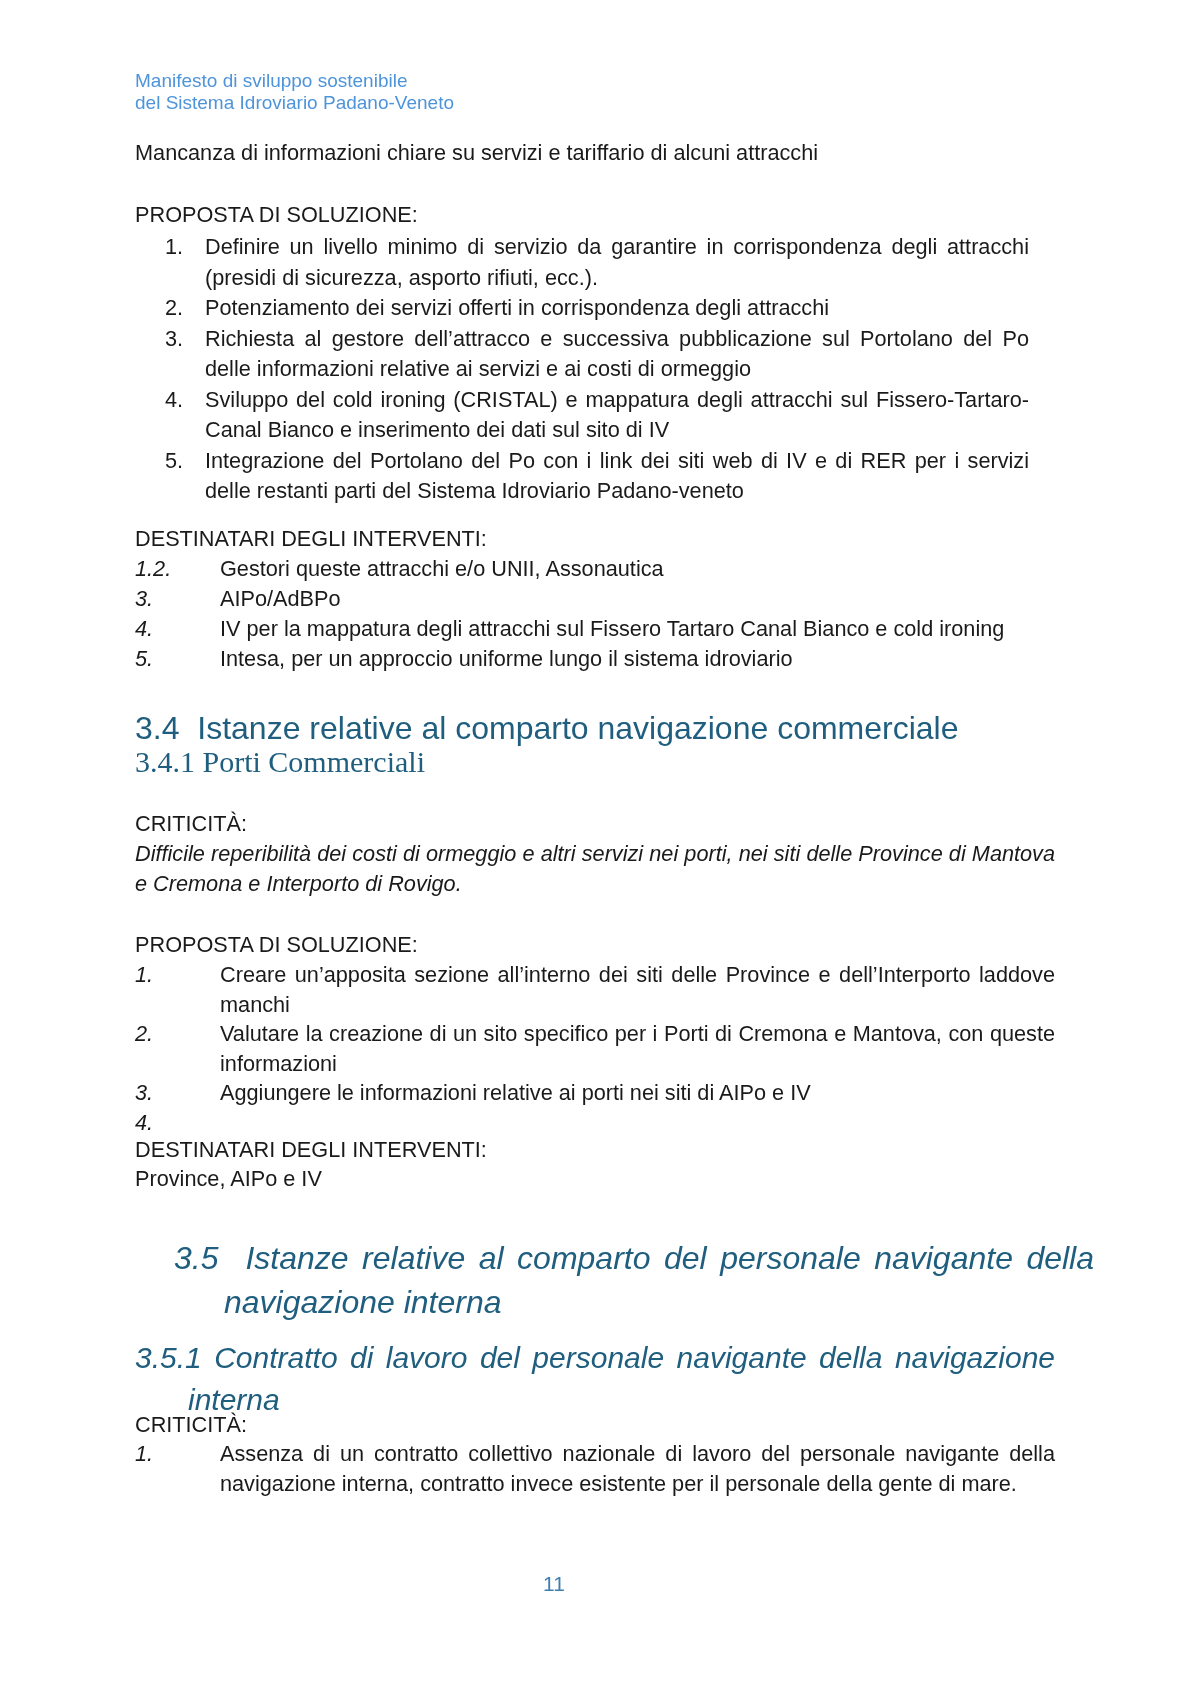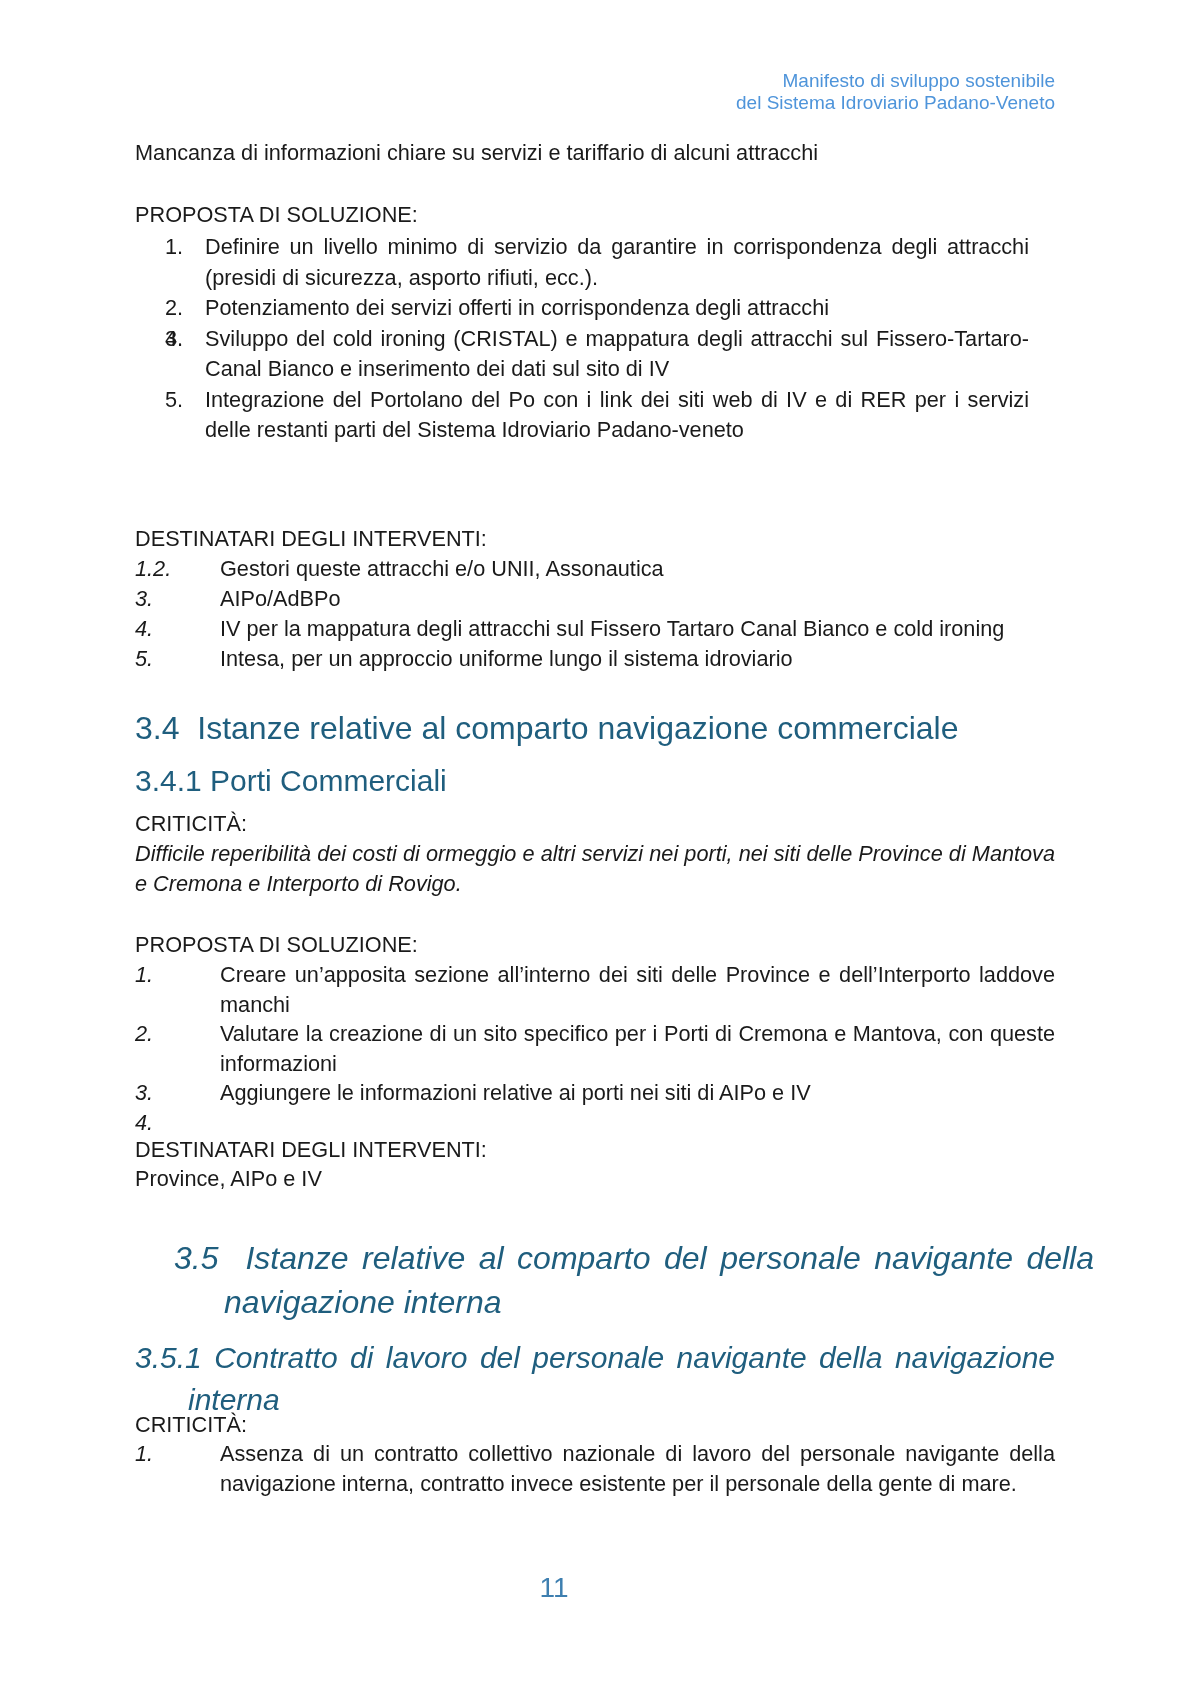--- a/index.html
+++ b/index.html
@@ -12,21 +12,21 @@
     overflow:hidden;
   }
   .abs { position:absolute; left:135px; width:920px; }
   .body-text { font-size:21.7px; line-height:30px; }
   .lh305 { line-height:30.5px; }
   .lh295 { line-height:29.5px; }
   .justify { text-align:justify;font-style:italic; }
 
   
   .doc-header {
-    top:70px; text-align:right;
+    top:70px; 
     font-size:19px; line-height:21.5px;
     color:#4e94da;
   }
 
   
   .h2 {
     font-size:32px; line-height:44px;
     color:#1f5e7e; font-weight:normal;
     padding-left:50px; text-indent:-50px; margin:0;
   }
@@ -39,21 +39,21 @@
   
   .list-a .li { position:relative; padding-left:70px; padding-right:26px; text-align:justify; }
   .list-a .num { position:absolute; left:30px; top:0; }
 
   
   .list-b .li { position:relative; padding-left:85px; text-align:justify; }
   .list-b .num { position:absolute; left:0; top:0;font-style:italic; }
 
   .page-number {
     top:1572px; left:0; width:1108px;
-    text-align:center; font-size:28px;
+    text-align:center; font-size:21px;
     color:#3e7fb0;
   }
 </style>
 </head>
 <body>
 
 <div class="page">
 
   <div class="abs doc-header">
     <div>Manifesto di sviluppo sostenibile</div>
@@ -68,20 +68,21 @@
     <div class="li">
       <span class="num">1.</span>
       <span>Definire un livello minimo di servizio da garantire in corrispondenza degli attracchi (presidi di sicurezza, asporto rifiuti, ecc.).</span>
     </div>
     <div class="li">
       <span class="num">2.</span>
       <span>Potenziamento dei servizi offerti in corrispondenza degli attracchi</span>
     </div>
     <div class="li">
       <span class="num">3.</span>
+      <span>Richiesta al gestore dell’attracco e successiva pubblicazione sul Portolano del Po delle informazioni relative ai servizi e ai costi di ormeggio</span>
     </div>
     <div class="li">
       <span class="num">4.</span>
       <span>Sviluppo del cold ironing (CRISTAL) e mappatura degli attracchi sul Fissero-Tartaro-Canal Bianco e inserimento dei dati sul sito di IV</span>
     </div>
     <div class="li">
       <span class="num">5.</span>
       <span>Integrazione del Portolano del Po con i link dei siti web di IV e di RER per i servizi delle restanti parti del Sistema Idroviario Padano-veneto</span>
     </div>
   </div>
@@ -104,21 +105,21 @@
     <div class="li">
       <span class="num">5.</span>
       <span>Intesa, per un approccio uniforme lungo il sistema idroviario</span>
     </div>
   </div>
 
   <div class="abs" style="top:706px;">
     <h2 class="h2"><span>3.4</span>&nbsp; <span>Istanze relative al comparto navigazione commerciale</span></h2>
   </div>
 
-  <div class="abs" style="top:760px;">
+  <div class="abs" style="top:741px;font-family:Liberation Serif, serif;">
     <h3 class="h3"><span>3.4.1</span> <span>Porti Commerciali</span></h3>
   </div>
 
   <div class="abs body-text" style="top:809px;">CRITICITÀ:</div>
   <div class="abs body-text justify" style="top:839px;">Difficile reperibilità dei costi di ormeggio e altri servizi nei porti, nei siti delle Province di Mantova e Cremona e Interporto di Rovigo.</div>
 
   <div class="abs body-text" style="top:930px;">PROPOSTA DI SOLUZIONE:</div>
 
   <div class="abs body-text lh295 list-b" style="top:960px;">
     <div class="li">

